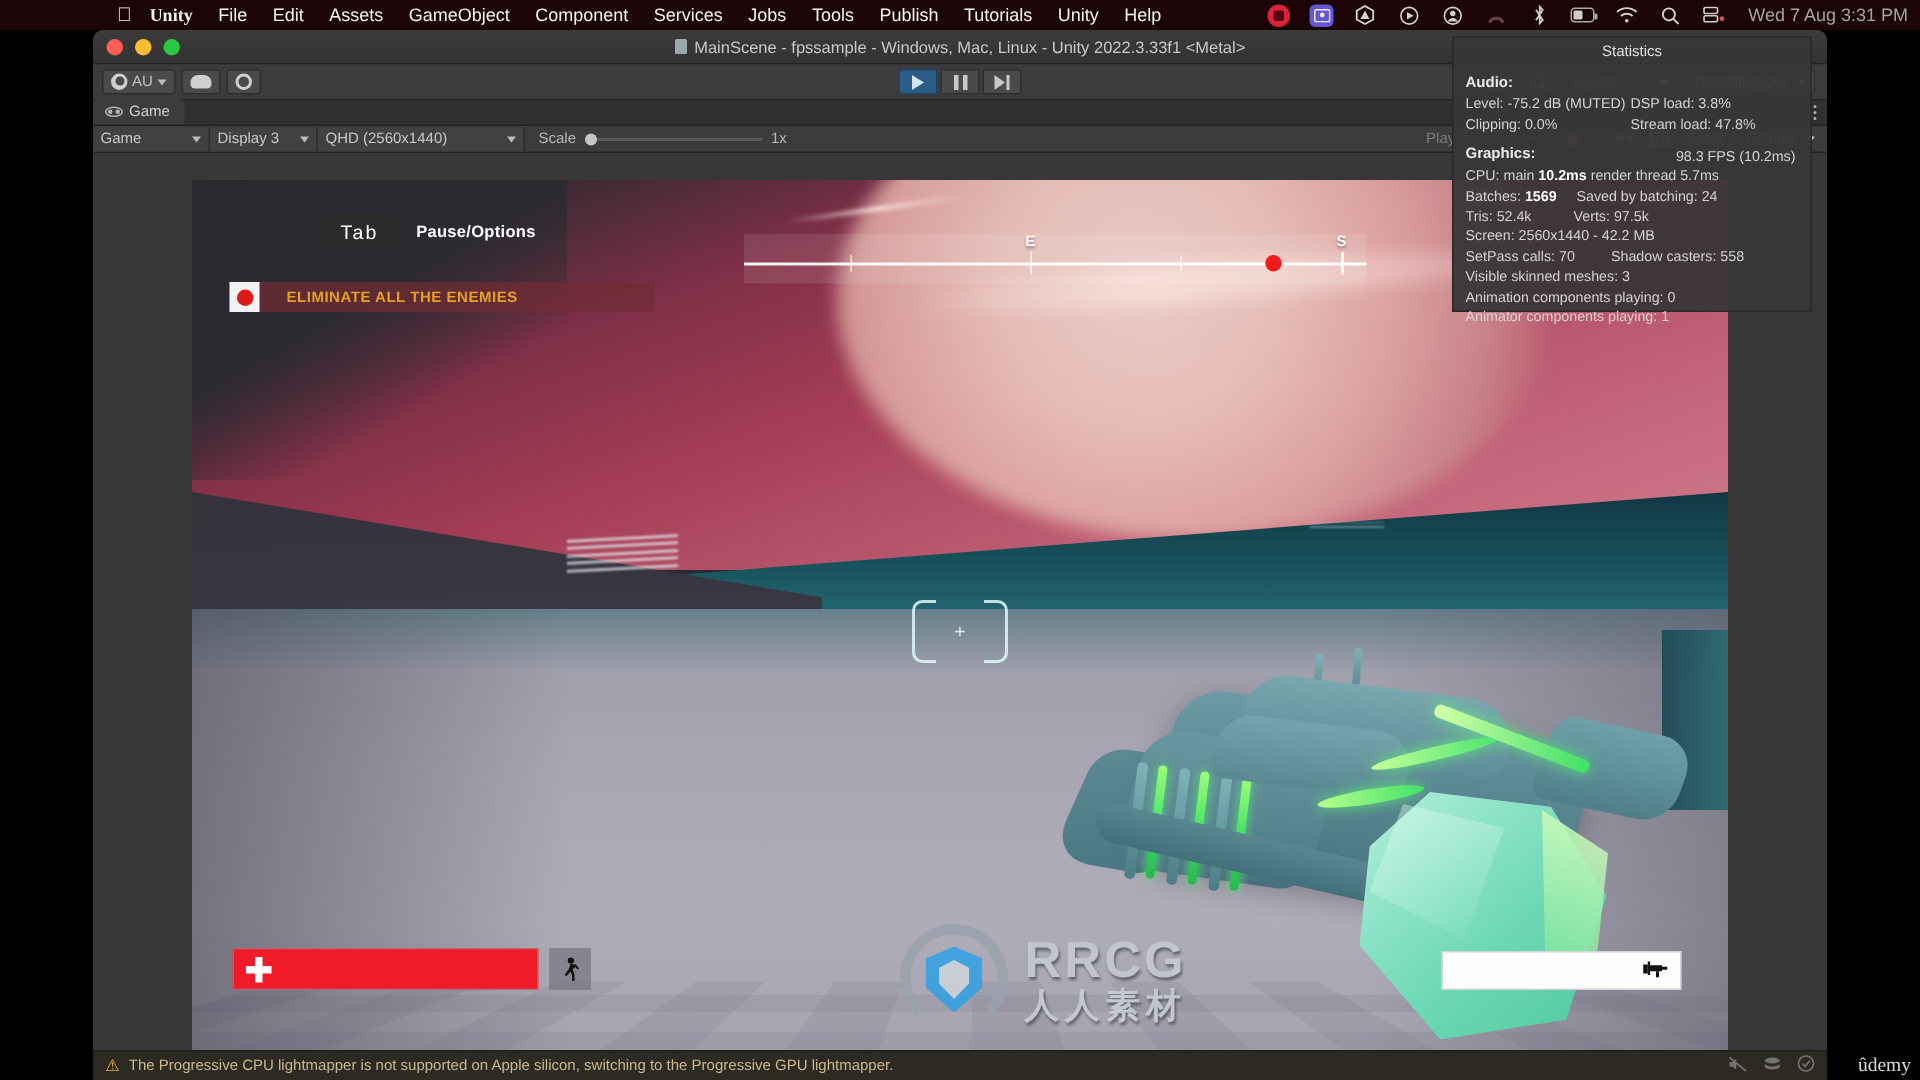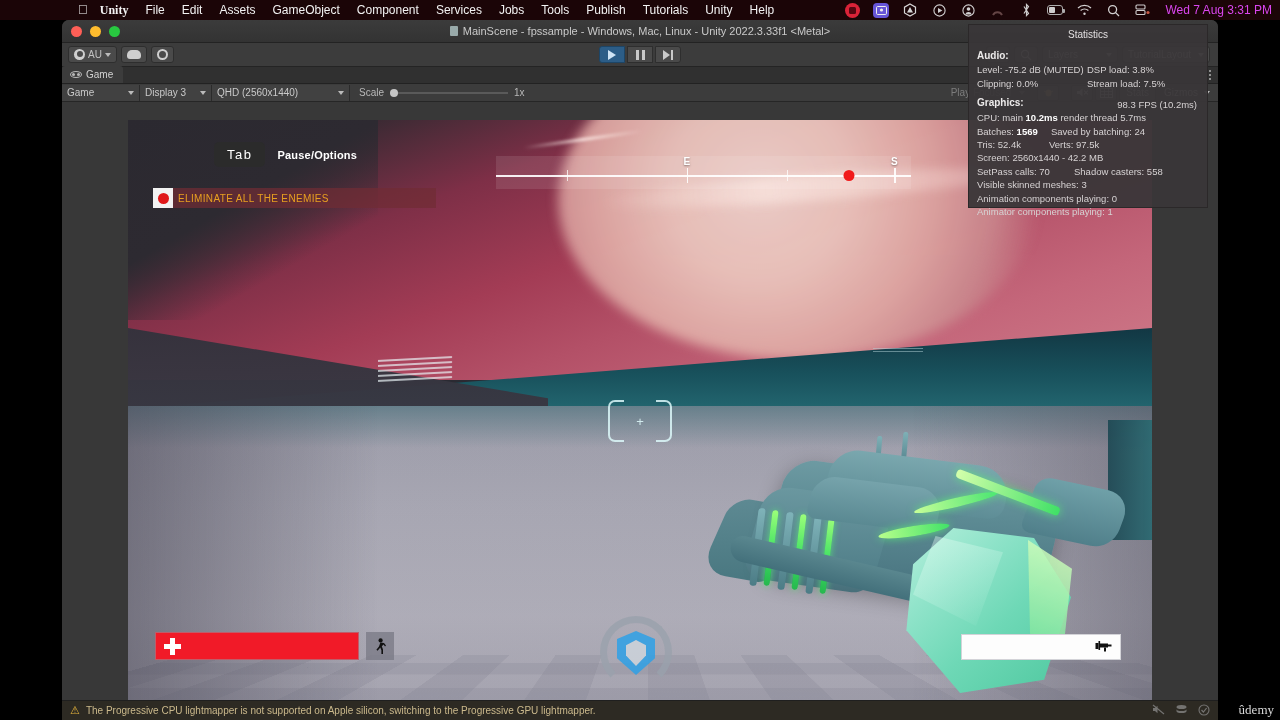--- a/index.html
+++ b/index.html
@@ -22,21 +22,21 @@
   #macbar .mi{ margin-right:17px; white-space:nowrap; }
   #macbar .mi.bold{ font-weight:bold;font-family:Liberation Serif, serif; }
   #macbar .right{ margin-left:auto; display:flex; align-items:center; gap:13px; margin-right:8px; }
   #macbar .tray-ico{ width:16px; height:15px; display:flex; align-items:center; justify-content:center; opacity:.93; }
   .recdot{ width:15px;height:15px;border-radius:50%;background:#e8263c;display:flex;align-items:center;justify-content:center;}
   .recdot i{ width:7px;height:7px;background:#5a0812;border-radius:1.5px;display:block;}
   .ctrlctr{ width:19px;height:15px;border-radius:4px;background:#6c5ce7;display:flex;align-items:center;justify-content:center;}
   .battbox{ width:20px;height:10px;border:1.3px solid #b9b9b9;border-radius:3px;position:relative;}
   .battbox:after{content:"";position:absolute;right:-3px;top:3px;width:2px;height:4px;background:#b9b9b9;border-radius:0 1px 1px 0;}
   .battbox i{position:absolute;left:1px;top:1px;bottom:1px;width:6px;background:#ddd;border-radius:1px;display:block;}
-  #macbar .clock{ font-size:12px; color:#d946ef; margin-left:2px; }
+  #macbar .clock{ font-size:12px; color:#a3a3a3; margin-left:2px; }
 
   
   #win{
     position:absolute; left:62px; top:20px; width:1156px; height:700px;
     background:#383838;
     border-radius:7px 7px 0 0;
     overflow:hidden;
     box-shadow:0 0 18px rgba(0,0,0,.6);
     z-index:10;
   }
@@ -242,21 +242,21 @@
     background:#2b2b2b; color:#fff; font-size:13px; letter-spacing:1.5px;
     padding:5px 13px; border-radius:5px; font-weight:normal;
   }
   #tabhint .lbl{ color:#fff; font-size:11px; font-weight:bold; letter-spacing:.2px;}
 
   
   #objective{ position:absolute; left:25px; top:68px; width:283px; }
   #obj-row{ display:flex; align-items:stretch; height:20px; background:rgba(112,45,52,.72); }
   #obj-icon{ width:20px; height:20px; background:#f2f2f2; display:flex; align-items:center; justify-content:center; flex:none;}
   #obj-icon i{ width:11px;height:11px;border-radius:50%;background:#e0181a; display:block;}
-  #obj-title{ color:#e8a020; font-size:10px; font-weight:normal; letter-spacing:.35px; display:flex;align-items:center; padding-left:5px;}
+  #obj-title{ color:#e8a020; font-size:10px; font-weight:bold; letter-spacing:.35px; display:flex;align-items:center; padding-left:18px;}
   #obj-sub{ height:18px; background:rgba(112,45,52,.60); display:flex; align-items:center; justify-content:space-between; padding:0 8px 0 29px; }
   #obj-sub span{ color:#fff; font-size:8.5px; font-weight:bold; }
 
   
   #crosshair{ position:absolute; left:512px; top:301px; transform:translate(-50%,-50%); width:64px;height:42px;}
   #crosshair .br{ position:absolute; top:0; width:16px; height:42px; border:2.2px solid rgba(220,248,250,.85); }
   #crosshair .brL{ left:0; border-right:none; border-radius:7px 0 0 7px;}
   #crosshair .brR{ right:0; border-left:none; border-radius:0 7px 7px 0;}
   #crosshair .plus{ position:absolute; left:50%; top:50%; transform:translate(-50%,-50%); color:rgba(225,250,252,.85); font-size:13px; line-height:1;}
 
@@ -771,33 +771,37 @@
             <rect x="12.5" y="4.5" width="4" height="2" fill="#111"></rect>
           </svg>
       </span>
     </div>
 
     <div id="wmark">
       <div id="wmLogo">
         <div class="ring"></div>
         <div class="shield"></div>
       </div>
+      <div id="wmText">
+        <div class="a">RRCG</div>
+        <div class="b">人人素材</div>
+      </div>
     </div>
   </div>
 
   <div id="stats">
     <div class="hdr">Statistics</div>
     <div class="pad sect">Audio:</div>
     <div class="row">
       <div class="c1">Level: -75.2 dB (MUTED)</div>
       <div class="c2">DSP load: 3.8%</div>
     </div>
     <div class="row">
       <div class="c1">Clipping: 0.0%</div>
-      <div class="c2">Stream load: 7.5%</div>
+      <div class="c2">Stream load: 47.8%</div>
     </div>
     <div class="pad sect" style="margin-top:6px">Graphics:</div>
     <div class="fps">98.3 FPS (10.2ms)</div>
     <div class="ind"><span>CPU: main </span><b>10.2ms</b><span> render thread 5.7ms</span></div>
     <div class="row">
       <div class="c1" style="width:82px"><span>Batches: </span><b>1569</b></div>
       <div class="c2">Saved by batching: 24</div>
     </div>
     <div class="row">
       <div class="c1" style="width:80px">Tris: 52.4k</div>

